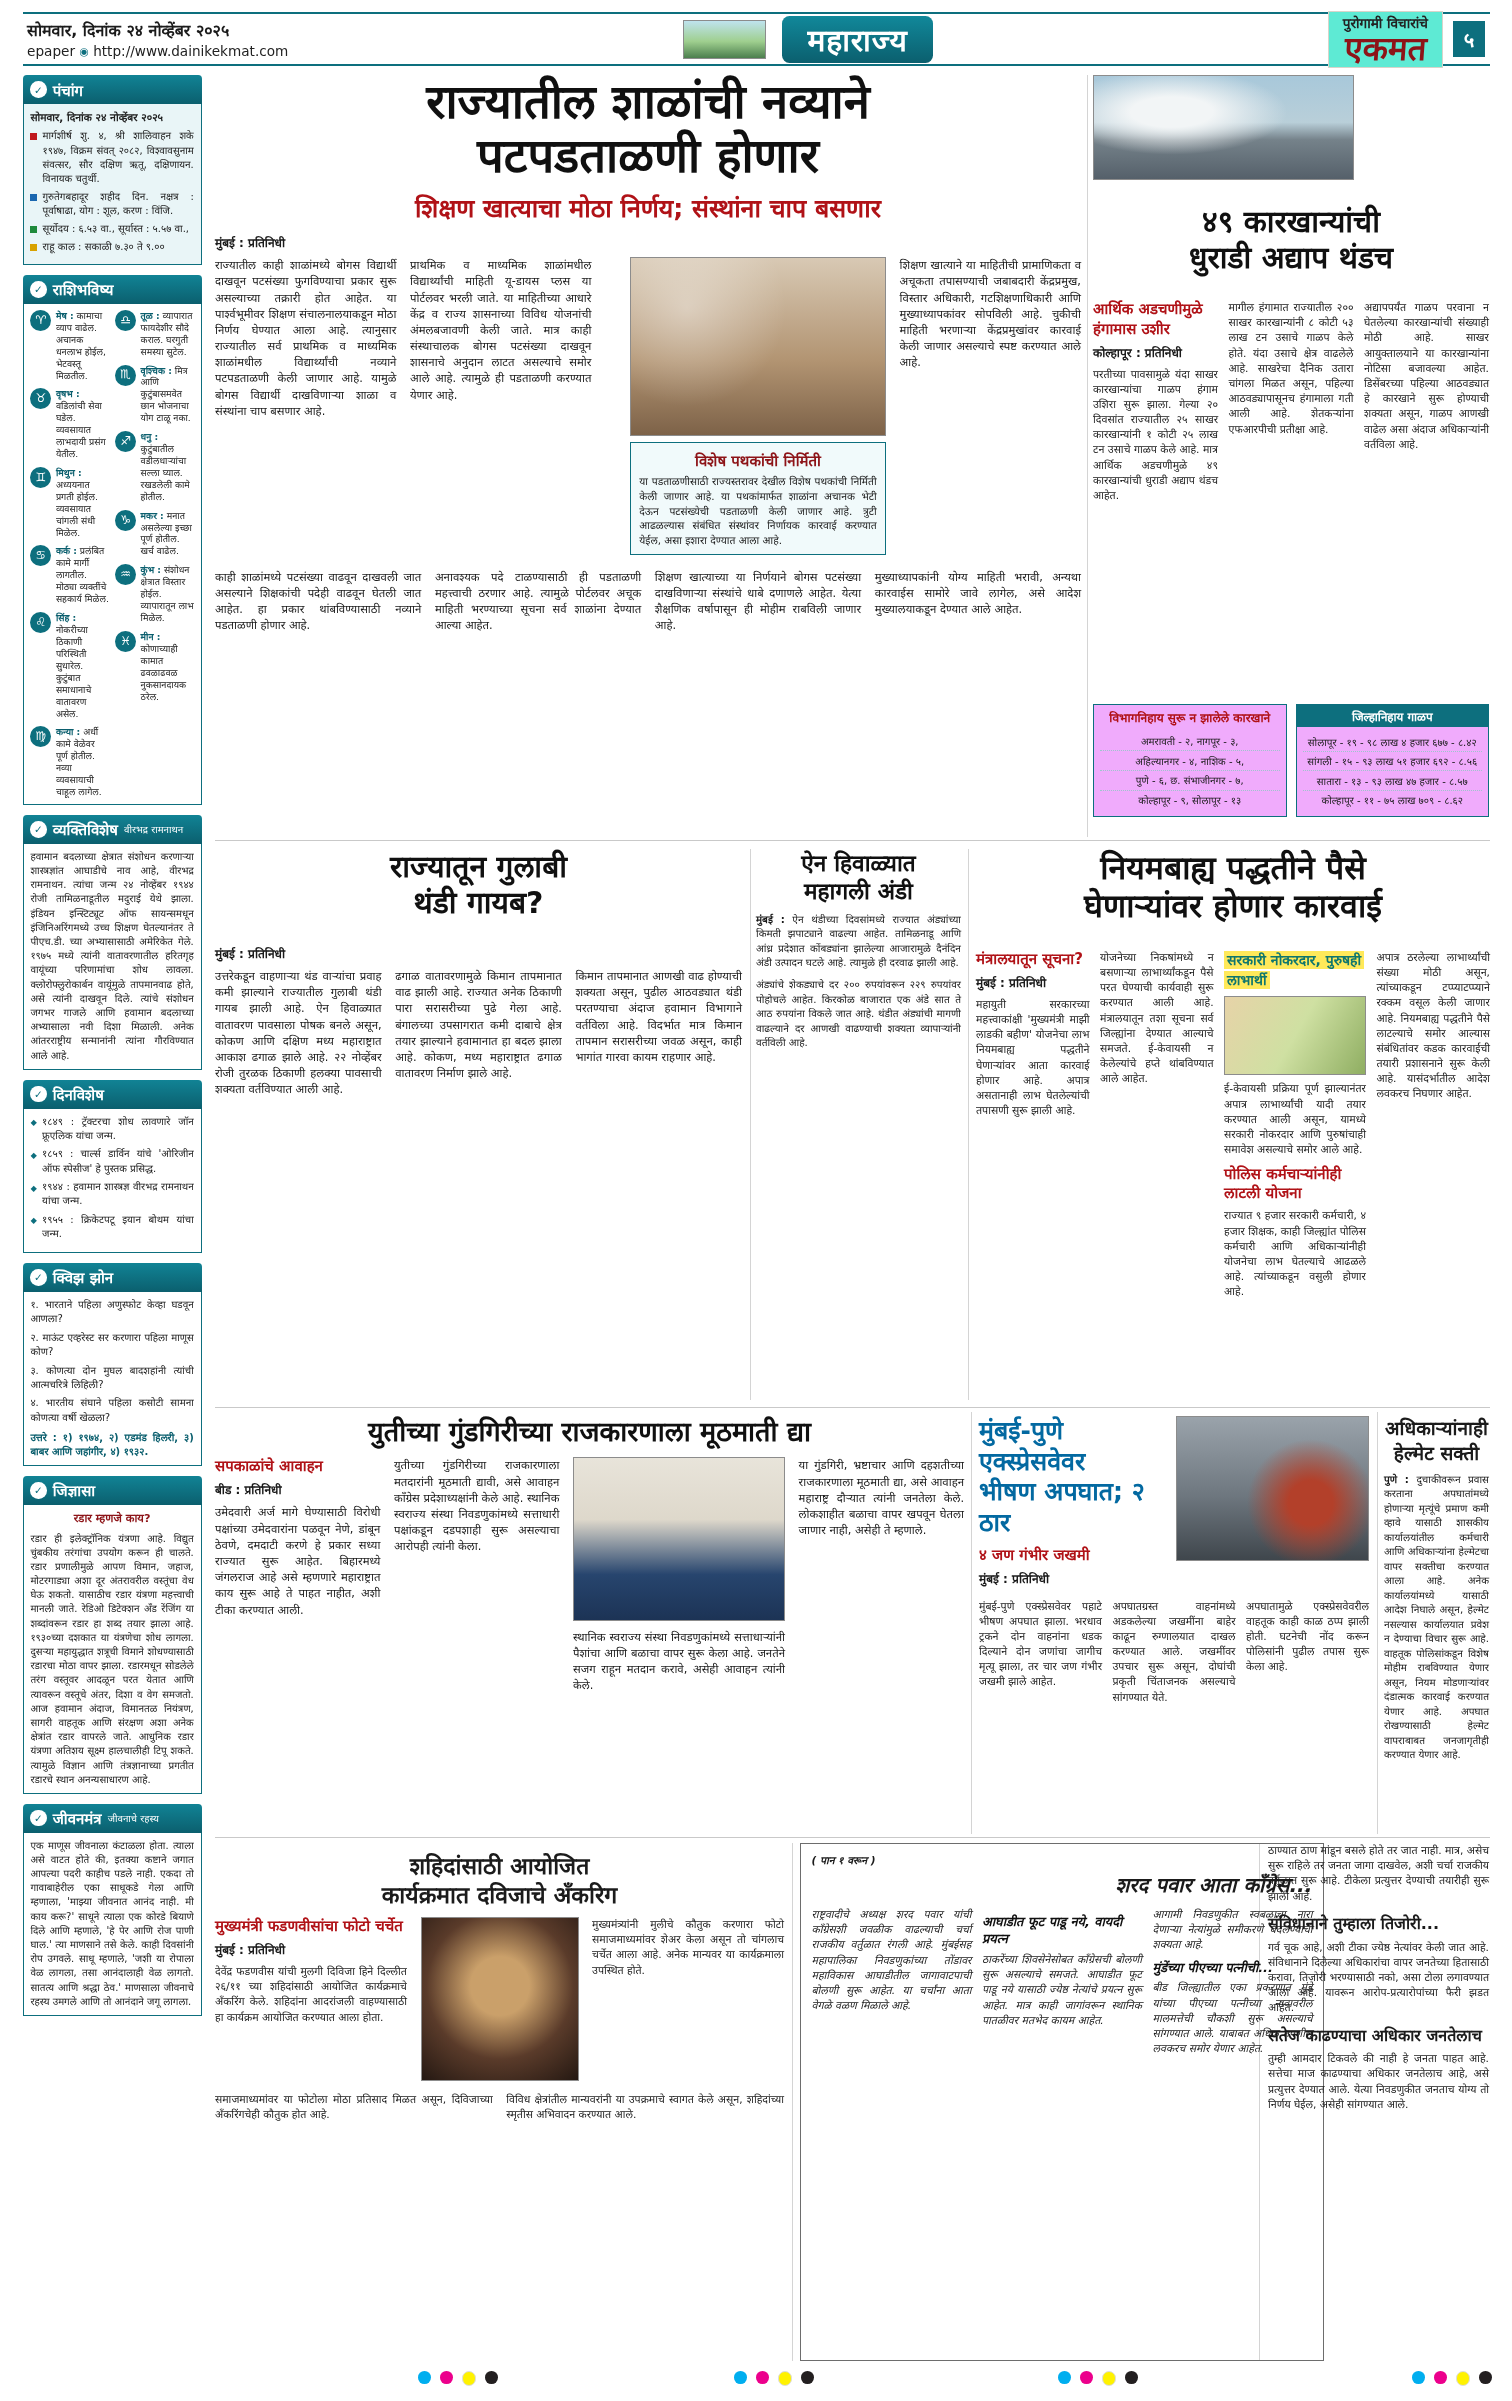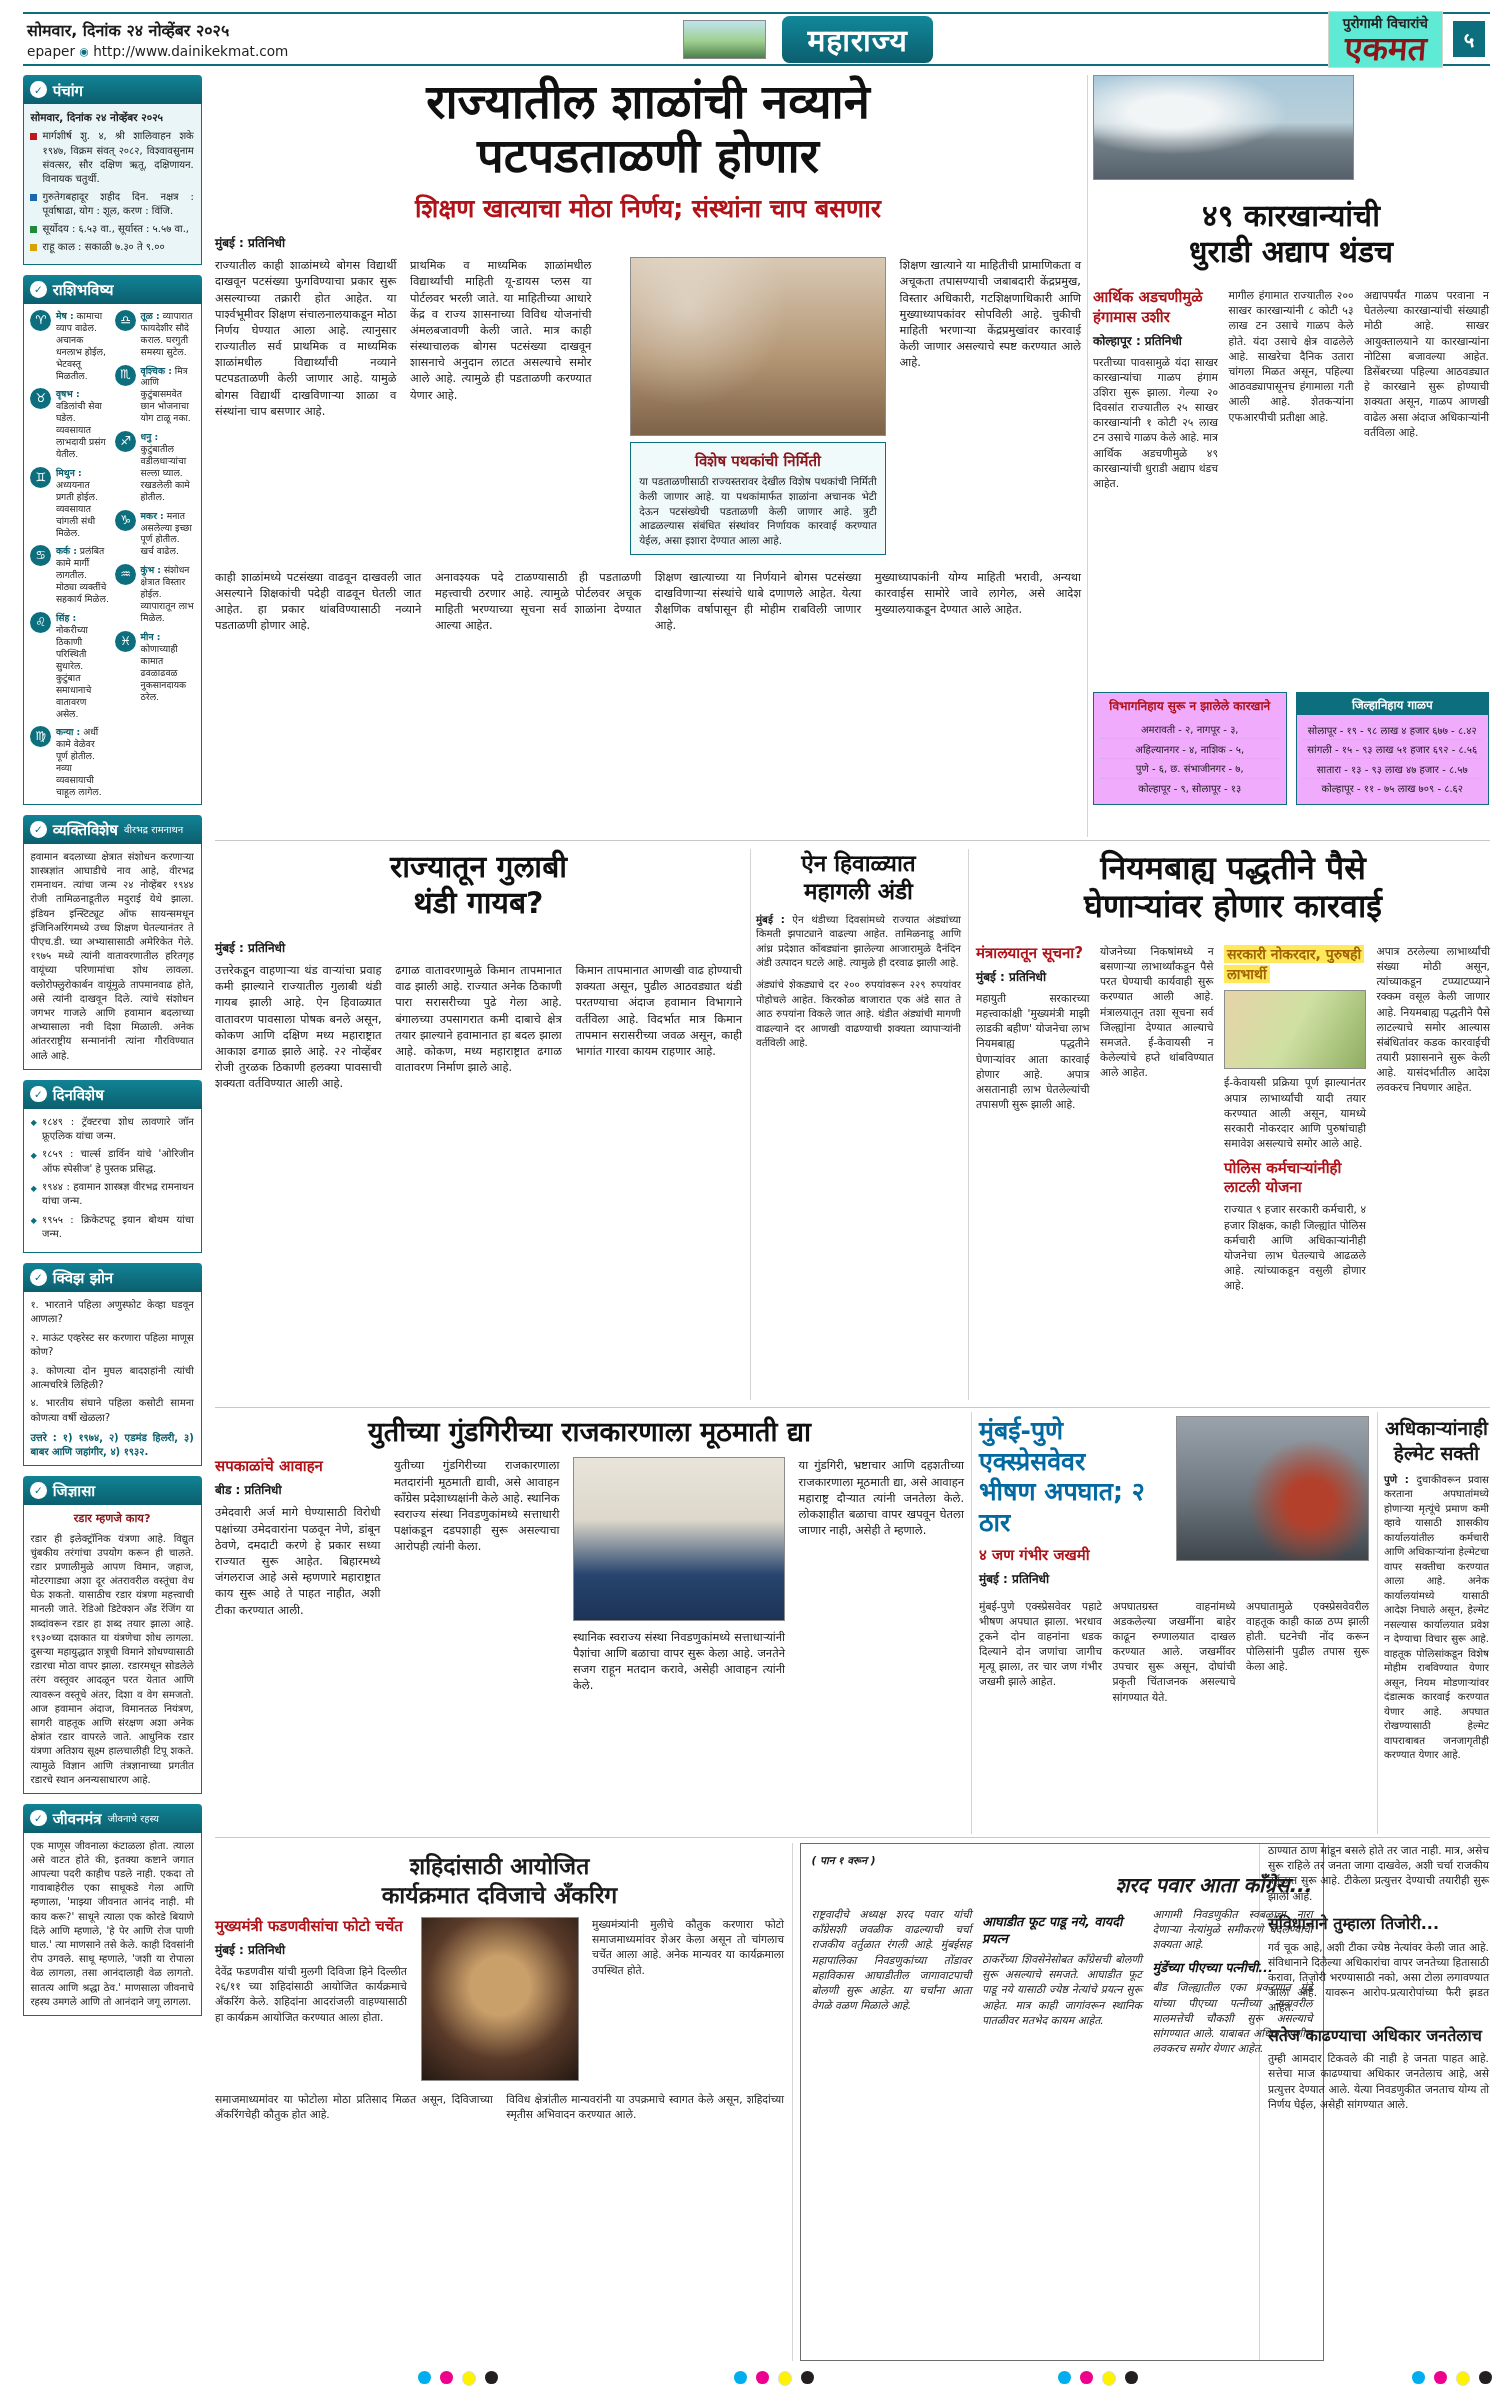--- a/index.html
+++ b/index.html
@@ -47,21 +47,21 @@
   .z-txt{font-size:9.2px;line-height:1.3;text-align:left;}
   .z-name{color:#0b5f6e;font-weight:bold;}
   .din-item{display:flex;gap:5.3px;margin-bottom:4.5px;}
   .din-b{color:#0d6f7e;font-size:8.3px;margin-top:2.3px;}
   .quiz-q{margin-bottom:4.5px;}
   .quiz-a{margin-top:6px;font-weight:bold;color:#0b5f6e;}
   .jq{font-weight:bold;color:#8d1418;font-size:11.3px;margin-bottom:4.5px;text-align:center;}
   
   .zone{position:absolute;box-sizing:border-box;}
   .h-xl{font-size:47px;font-weight:800;text-align:center;line-height:1.14;color:#101010;margin:0 0 7.5px 0;}
-  .h-lg{font-size:30px;font-weight:800;text-align:center;line-height:1.2;color:#101010;margin:18px 0;}
+  .h-lg{font-size:30px;font-weight:800;text-align:center;line-height:1.2;color:#101010;margin:24px 0;}
   .h-md{font-size:27px;font-weight:800;text-align:center;line-height:1.2;color:#101010;margin:0 0 9px 0;}
   .h-acc{font-size:25px;font-weight:800;line-height:1.22;color:#0369a1;margin:0 0 7.5px 0;}
   .h-sm{font-size:22.6px;font-weight:800;text-align:center;line-height:1.25;color:#101010;margin:0 0 7.5px 0;}
   .h-anch{font-size:23px;font-weight:800;text-align:center;line-height:1.25;margin:0 0 7.5px 0;}
   .h-helmet{font-size:19px;font-weight:800;line-height:1.3;text-align:center;margin:0 0 7.5px 0;}
   .lead-sub{font-size:25px;text-align:center;margin-bottom:10.5px;}
   .redsub{color:#b01217;font-weight:bold;}
   .red20{font-size:15px;color:#b01217;font-weight:bold;margin-bottom:4.5px;line-height:1.3;}
   .byline{font-weight:bold;font-size:12px;margin-bottom:6px;}
   .bodytext{font-size:11.4px;line-height:1.42;text-align:justify;color:#1b1b1b;}
@@ -82,21 +82,21 @@
     background:radial-gradient(ellipse at 30% 35%,#f2f5f6 0 16%,transparent 45%),
                linear-gradient(180deg,#a8c8da 0%,#b9cfd9 45%,#75828a 62%,#55606a 100%);}
   .sugar-boxes{display:flex;gap:9px;margin-top:12px;}
   .infobox{flex:1;border:1.5px solid #0d6f7e;background:#f0abfc;padding:6px;}
   .ib-title{color:#b01217;font-weight:bold;font-size:12px;text-align:center;line-height:1.3;margin-bottom:5.3px;}
   .ib-title2{background:#0d6f7e;color:#fff;font-weight:bold;font-size:11.7px;text-align:center;
              padding:3px 1.5px;margin:-6px -6px 5.3px -6px;}
   .ib-line{font-size:10px;padding:2.3px 0;border-bottom:0.8px dotted #9ec6cd;text-align:center;}
   .ib-line:last-child{border-bottom:none;}
   
-  .mark{background:#ffe95a;color:#a16207;font-weight:bold;font-size:14px;line-height:1.45;
+  .mark{background:#ffe95a;color:#0f766e;font-weight:bold;font-size:14px;line-height:1.45;
         padding:0.8px 3px;box-decoration-break:clone;-webkit-box-decoration-break:clone;}
   .money{width:100%;height:79px;margin:6px 0;
     background:linear-gradient(120deg,#e7d3a8 0%,#cfe0a2 50%,#8fae62 100%);}
   
   .politician{width:100%;height:164px;
     background:linear-gradient(180deg,#e8e4da 0%,#ded8cb 38%,#27456e 72%,#1c3355 100%);}
   .crash{width:193px;height:145px;
     background:radial-gradient(circle at 70% 60%,#b3402a 0 14%,transparent 40%),
                linear-gradient(180deg,#9aa3ab 0%,#6e777f 55%,#3f464c 100%);}
   .anchor-photo{width:100%;height:164px;

